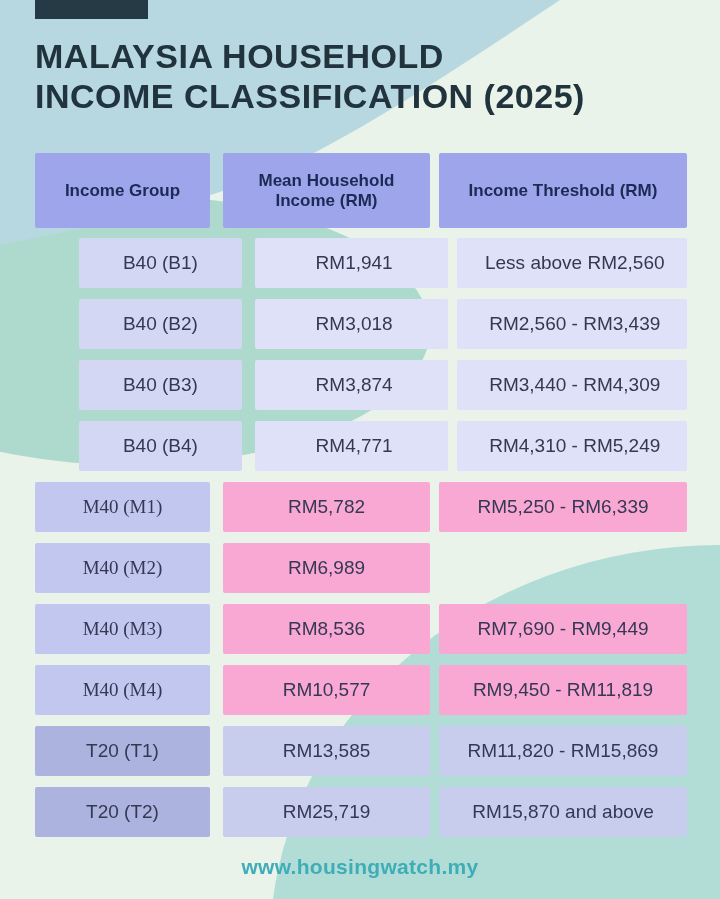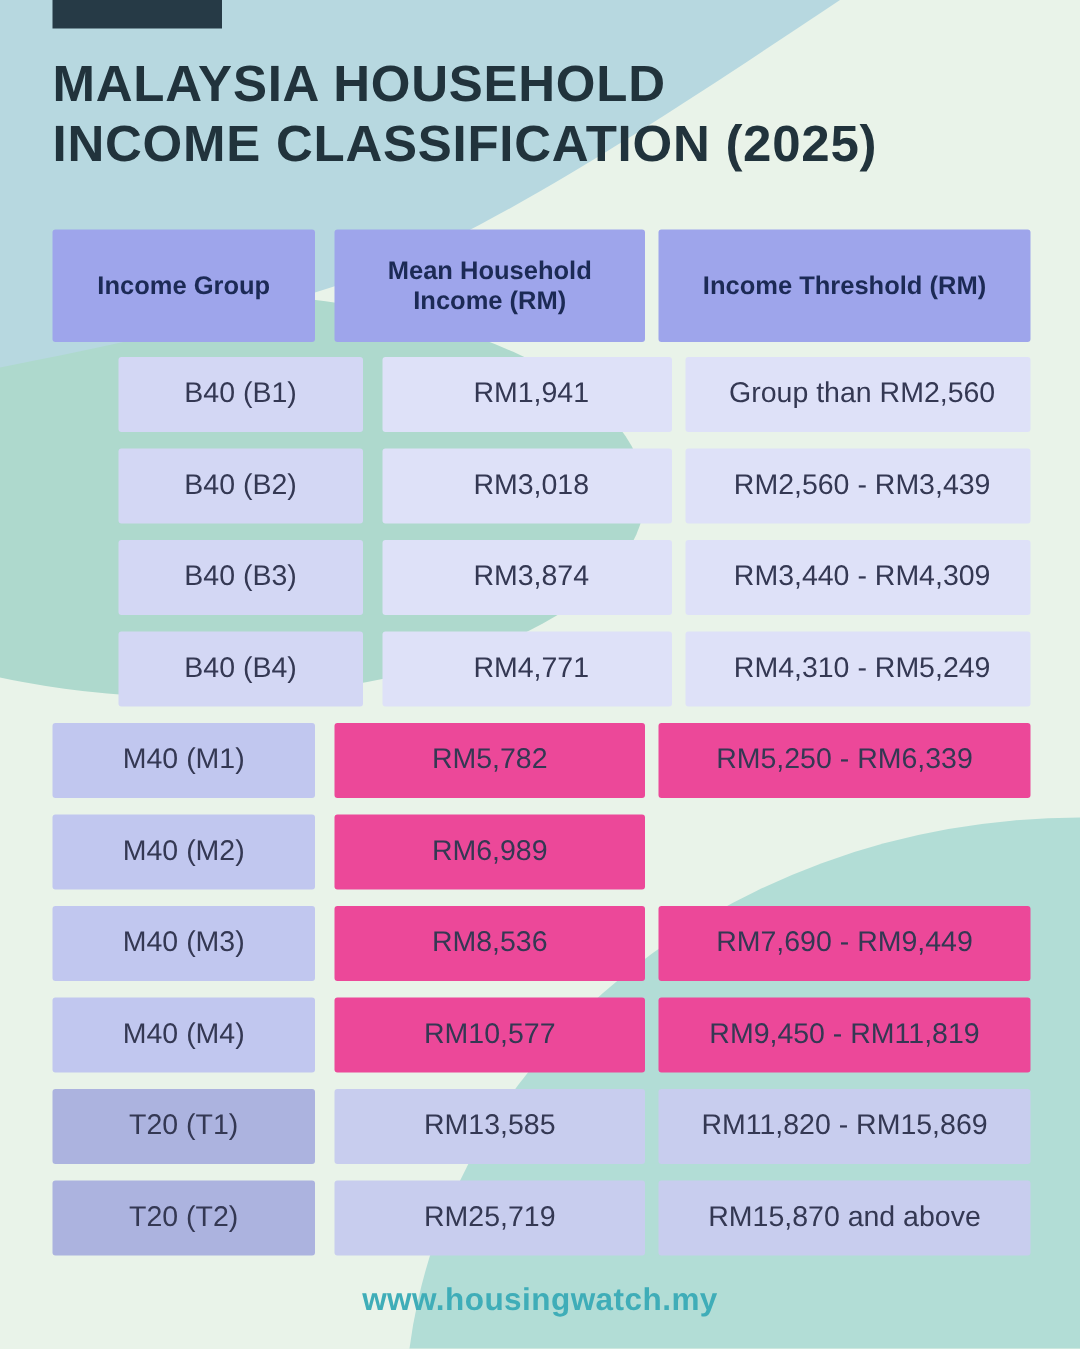--- a/index.html
+++ b/index.html
@@ -33,22 +33,22 @@
     border-radius:2px;box-sizing:border-box;padding:0 10px;
   }
   .c1{width:175px;margin-right:13px;}
   .c2{width:207px;margin-right:9px;}
   .c3{width:248px;}
   .row .cell{
     height:50px;margin-bottom:11px;font-size:19px;color:#343853;
   }
   .tier-B40 .c1{background:#d3d7f4;margin-left:44px;}
   .tier-B40 .c2,.tier-B40 .c3{background:#dee1f8;padding-left:16px;}
-  .tier-M40 .c1{background:#c1c7ef;}
-  .tier-M40 .c2,.tier-M40 .c3{background:#ec4899;text-align:center;}
+  .tier-M40 .c1{background:#c1c7ef;font-family:Liberation Serif, serif;}
+  .tier-M40 .c2,.tier-M40 .c3{background:#f9a8d4;text-align:center;}
   .tier-T20 .c1{background:#acb3df;}
   .tier-T20 .c2,.tier-T20 .c3{background:#c8cdee;text-align:right;}
   .footer{
     position:absolute;left:0;right:0;top:855px;text-align:center;z-index:2;
     font-size:21px;font-weight:bold;color:#3fadb8;letter-spacing:0.3px;
   }
 </style>
 </head>
 <body>
 
@@ -71,21 +71,21 @@
   <div class="table">
     <div class="hrow">
       <div class="cell c1">Income Group</div>
       <div class="cell c2">Mean Household Income (RM)</div>
       <div class="cell c3">Income Threshold (RM)</div>
     </div>
     <div>
   <div class="row tier-B40">
     <div class="cell c1">B40 (B1)</div>
     <div class="cell c2">RM1,941</div>
-    <div class="cell c3">Group than RM2,560</div>
+    <div class="cell c3">Less above RM2,560</div>
   </div>
 
   <div class="row tier-B40">
     <div class="cell c1">B40 (B2)</div>
     <div class="cell c2">RM3,018</div>
     <div class="cell c3">RM2,560 - RM3,439</div>
   </div>
 
   <div class="row tier-B40">
     <div class="cell c1">B40 (B3)</div>

